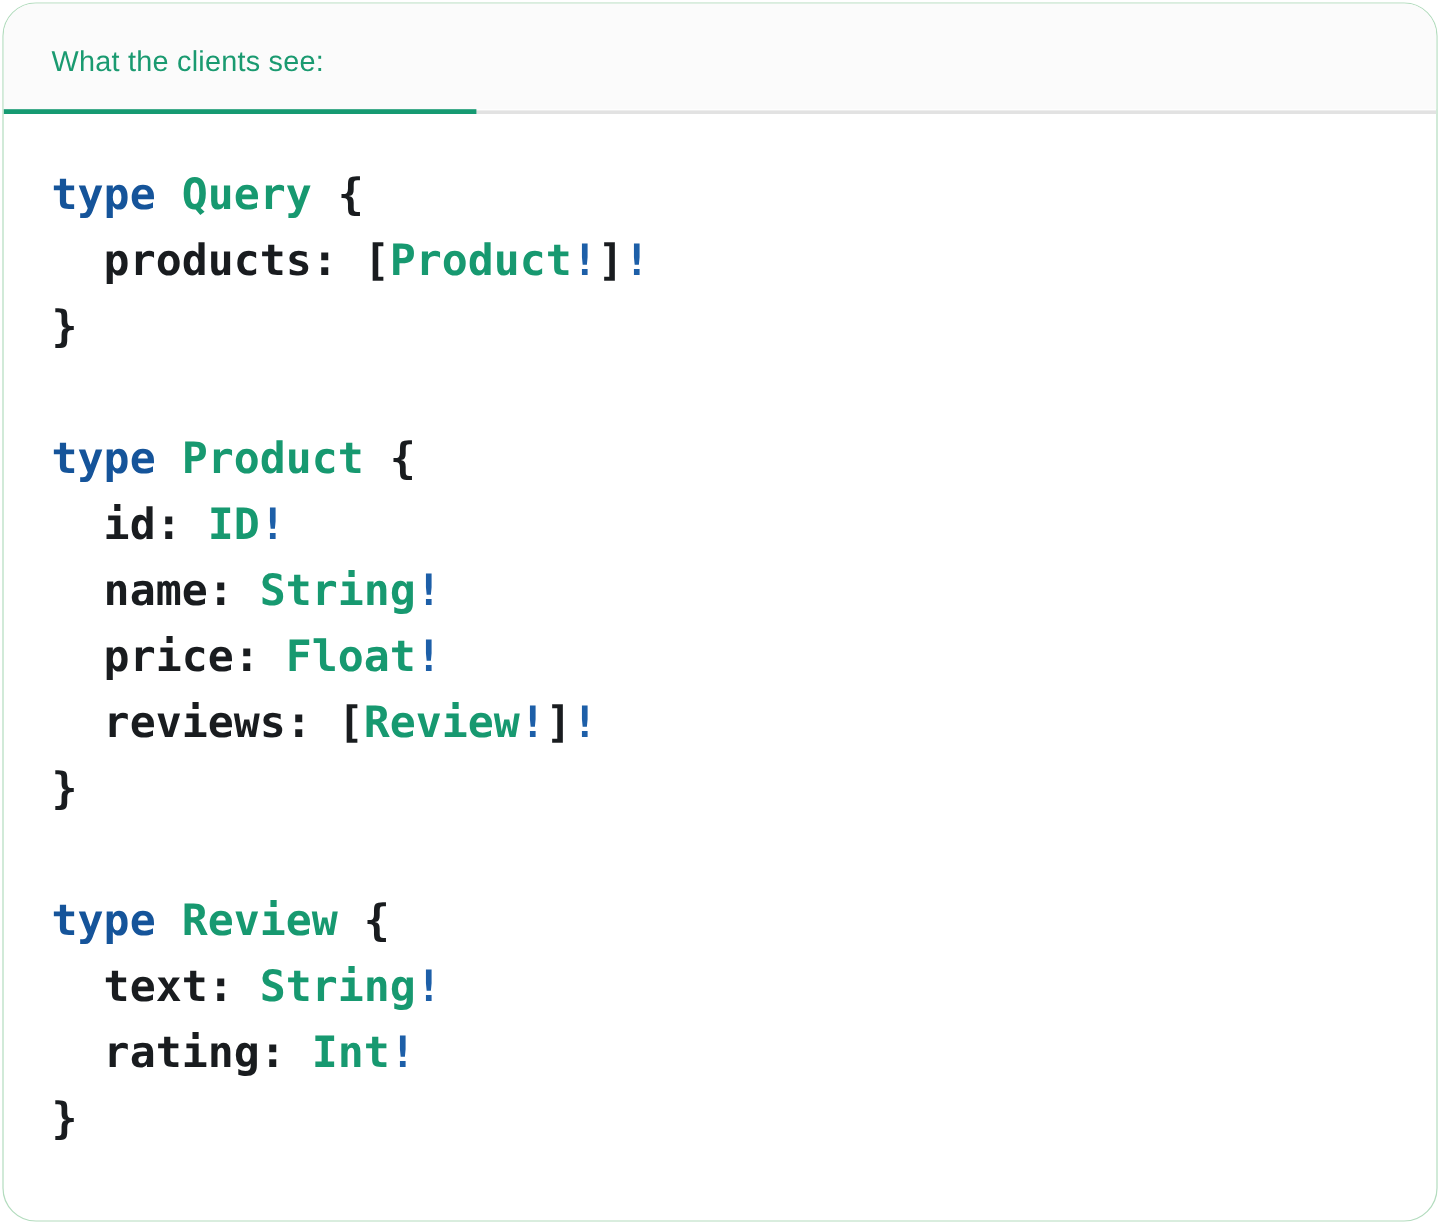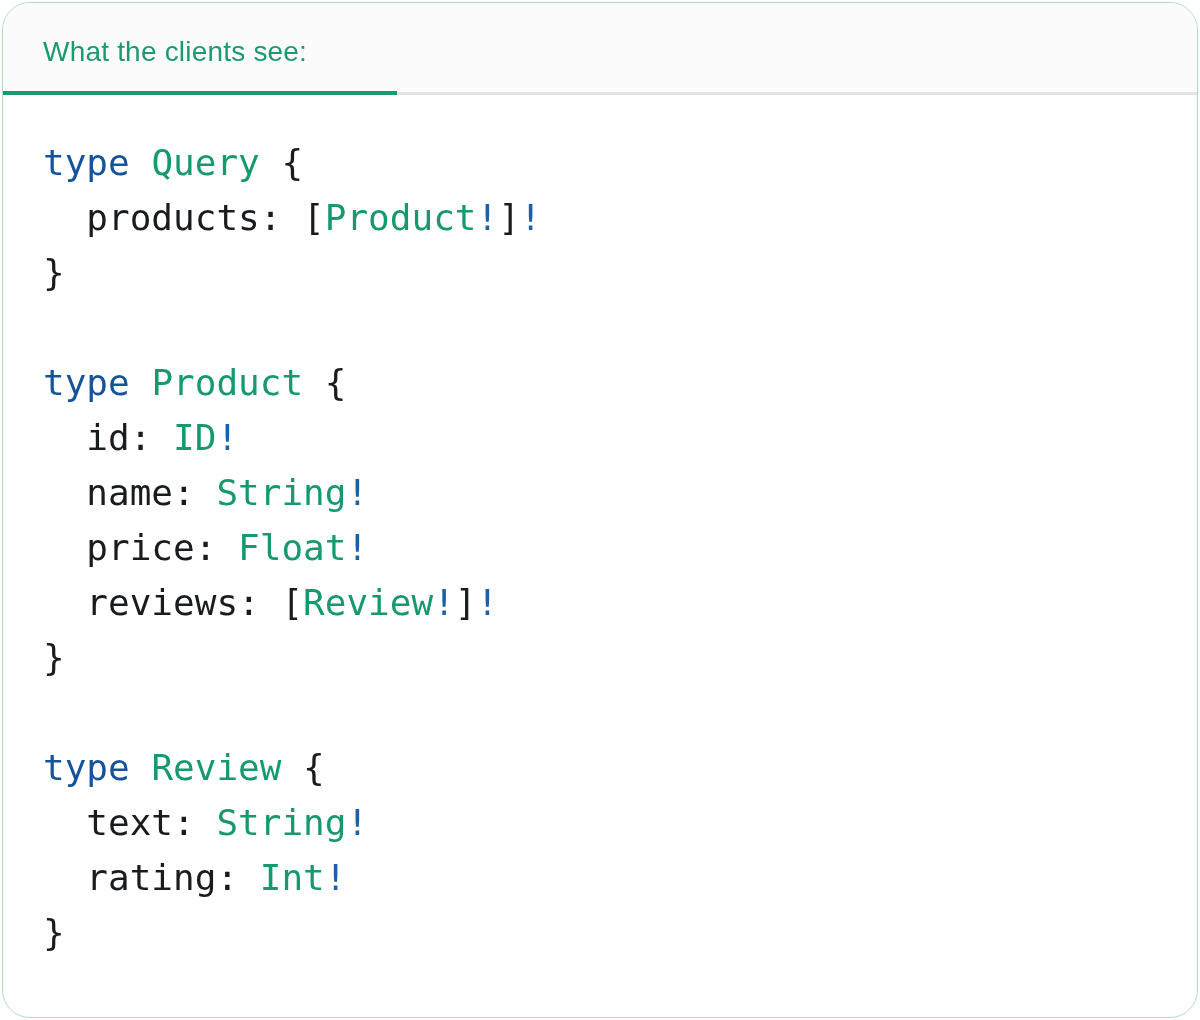--- a/index.html
+++ b/index.html
@@ -28,21 +28,21 @@
     border: 1px solid var(--card-border);
     border-radius: 28px;
     overflow: hidden;
   }
   .card-header {
     background: var(--header-bg);
     padding: 32px 40px 22px 40px;
   }
   .header-label {
     display: inline-block;
-    font-size: 28px;
+    font-size: 24px;
     line-height: 34px;
     font-weight: 500;
     letter-spacing: 0.2px;
     color: var(--header-text);
   }
   .underline-row {
     position: relative;
     height: 4px;
     background: transparent;
   }
@@ -60,21 +60,21 @@
   }
   .code {
     margin: 40px 0 0 0;
     padding: 0 40px;
     font-family: "DejaVu Sans Mono", "Liberation Mono", monospace;
     font-size: 36px;
     line-height: 55px;
     color: var(--code-text);
     white-space: pre;
   }
-  .code-line { height: 55px; }
+  .code-line { height: 55px; font-weight: bold; }
   .tok-kw    { color: var(--keyword-blue); }
   .tok-type  { color: var(--type-teal); }
   .tok-bang  { color: var(--bang-blue); }
   .tok-plain { color: var(--code-text); }
 </style>
 </head>
 <body>
 
 <div class="card">
   <div class="card-header">

